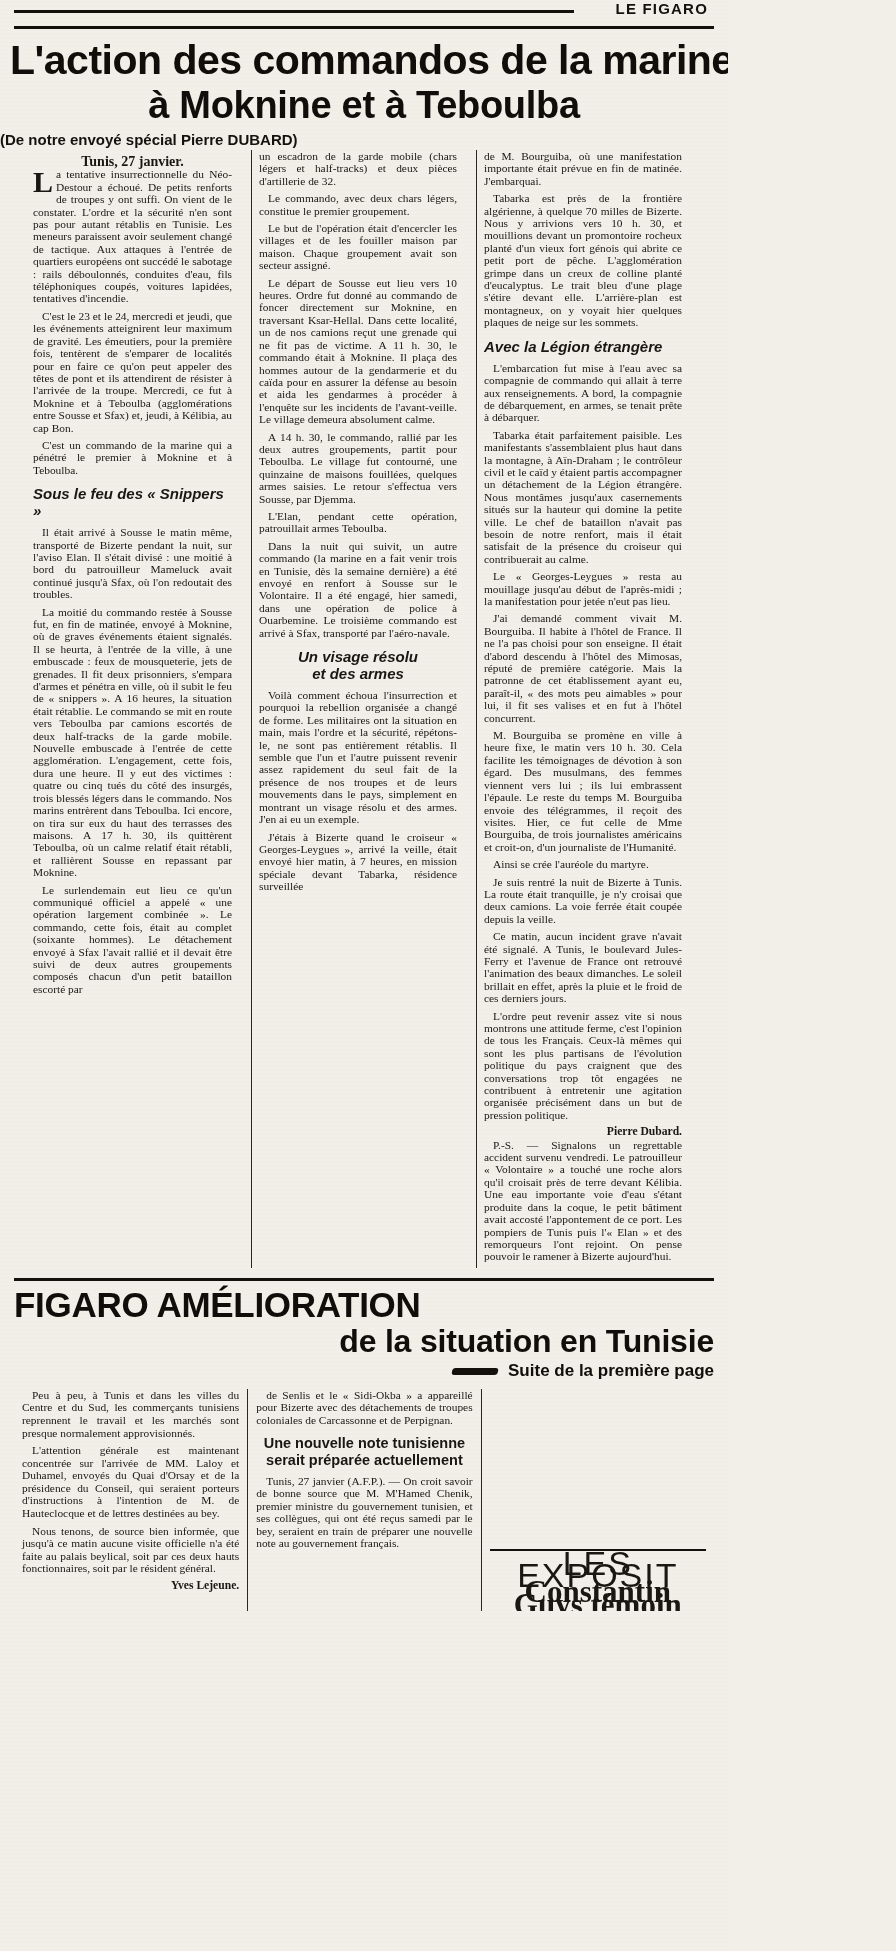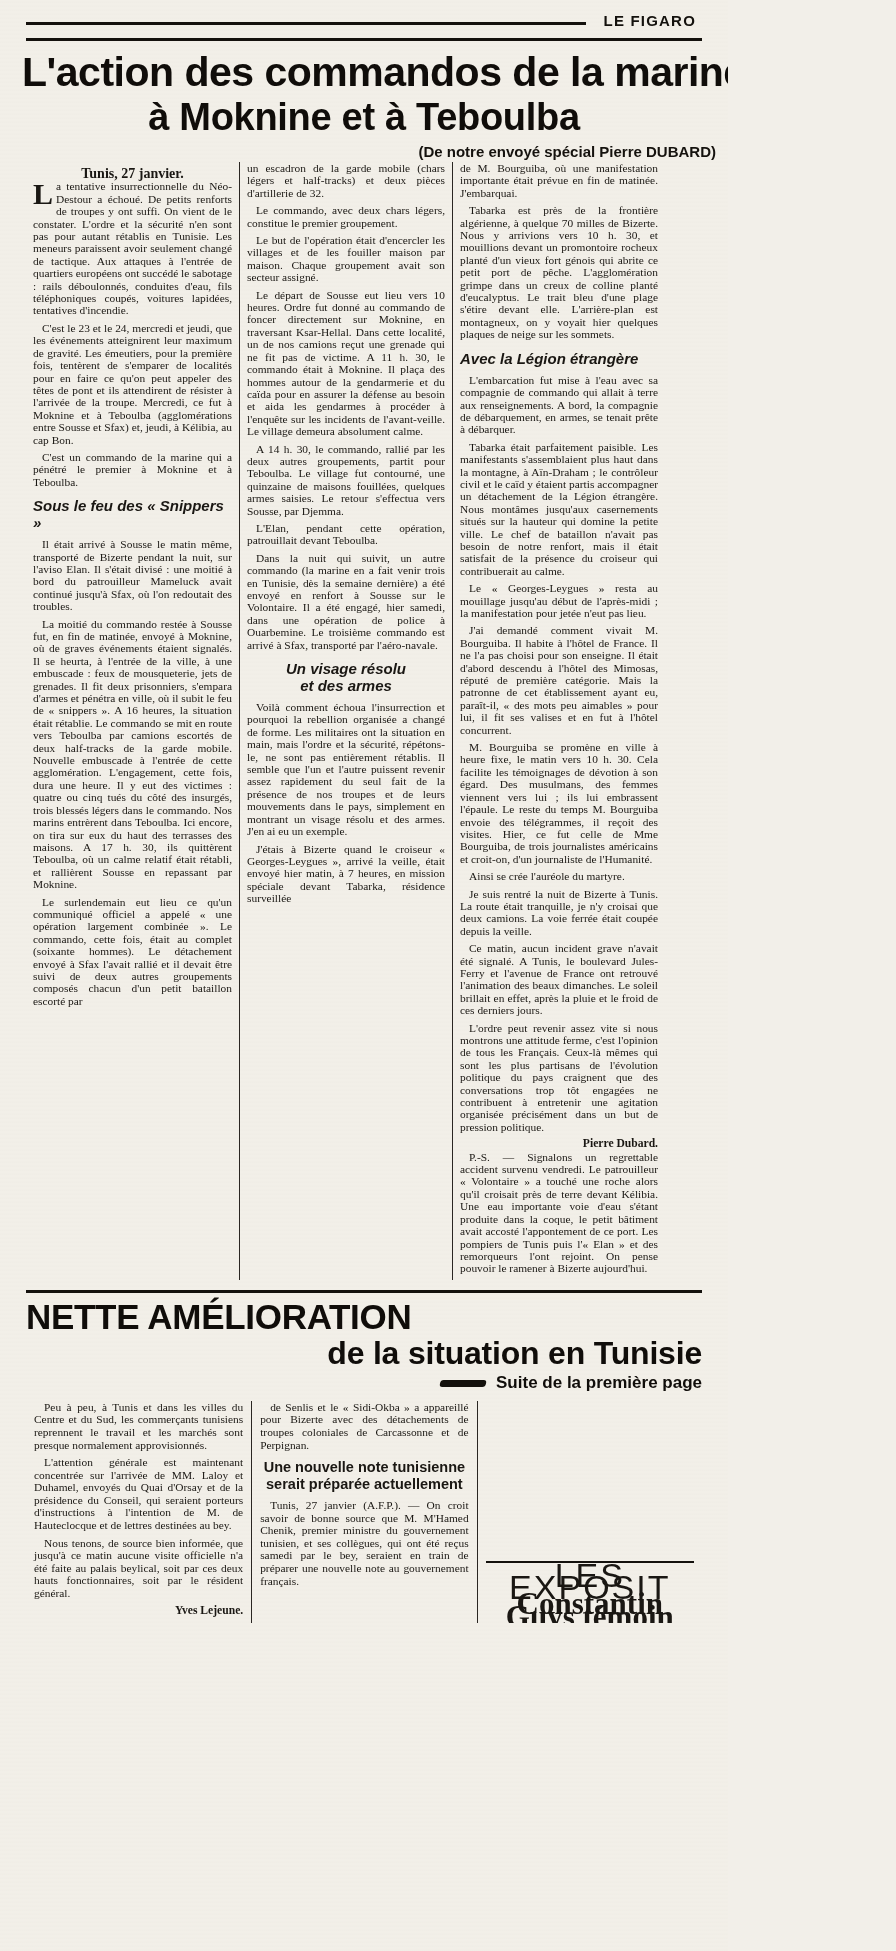--- a/index.html
+++ b/index.html
@@ -11,21 +11,21 @@
   }
   .page{
     position:relative;
     width:728px;
     height:1951px;
     background:
       linear-gradient(rgba(244,241,234,0.6),rgba(244,241,234,0.6)),
       repeating-linear-gradient(0deg, rgba(0,0,0,0.018) 0px, rgba(0,0,0,0.018) 1px, rgba(0,0,0,0) 2px, rgba(0,0,0,0) 4px);
     background-color:#efece5;
     overflow:hidden;
-    padding:12px;
+    padding:0;
     box-sizing:border-box;
   }
   
   .masthead{
     position:relative;
     height:26px;
     border-bottom:3px solid #14110d;
     margin:0 14px 0 14px;
   }
   .masthead .figaro{
@@ -57,38 +57,38 @@
     line-height:46px;
     letter-spacing:-0.5px;
     white-space:nowrap;
   }
   .headline .l2{
     font-size:38px;
     line-height:44px;
     letter-spacing:-0.3px;
   }
   .byline{
-    text-align:right;
+    text-align:left;
     font-family:"Liberation Sans", sans-serif;
     font-weight:bold;
     font-size:15px;
     margin-top:4px;
     color:#15120e;
   }
   .dateline{
     text-align:center;
     font-size:14px;
     font-weight:bold;
     margin-top:6px;
   }
   
   .cols{
     display:flex;
-    margin:2px 14px 0 14px;
-    gap:0;
+    margin:2px 14px 0 26px;
+    gap:12px;
   }
   .col{
     width:213px;
     padding:0 7px;
     box-sizing:border-box;
     font-size:11.4px;
     line-height:12.4px;
     text-align:justify;
     hyphens:auto;
   }
@@ -227,21 +227,21 @@
       <p>La moitié du commando restée à Sousse fut, en fin de matinée, envoyé à Moknine, où de graves événements étaient signalés. Il se heurta, à l'entrée de la ville, à une embuscade : feux de mousqueterie, jets de grenades. Il fit deux prisonniers, s'empara d'armes et pénétra en ville, où il subit le feu de « snippers ». A 16 heures, la situation était rétablie. Le commando se mit en route vers Teboulba par camions escortés de deux half-tracks de la garde mobile. Nouvelle embuscade à l'entrée de cette agglomération. L'engagement, cette fois, dura une heure. Il y eut des victimes : quatre ou cinq tués du côté des insurgés, trois blessés légers dans le commando. Nos marins entrèrent dans Teboulba. Ici encore, on tira sur eux du haut des terrasses des maisons. A 17 h. 30, ils quittèrent Teboulba, où un calme relatif était rétabli, et rallièrent Sousse en repassant par Moknine.</p>
       <p>Le surlendemain eut lieu ce qu'un communiqué officiel a appelé « une opération largement combinée ». Le commando, cette fois, était au complet (soixante hommes). Le détachement envoyé à Sfax l'avait rallié et il devait être suivi de deux autres groupements composés chacun d'un petit bataillon escorté par</p>
     </div>
 
     <div class="col">
       <p class="noind">un escadron de la garde mobile (chars légers et half-tracks) et deux pièces d'artillerie de 32.</p>
       <p>Le commando, avec deux chars légers, constitue le premier groupement.</p>
       <p>Le but de l'opération était d'encercler les villages et de les fouiller maison par maison. Chaque groupement avait son secteur assigné.</p>
       <p>Le départ de Sousse eut lieu vers 10 heures. Ordre fut donné au commando de foncer directement sur Moknine, en traversant Ksar-Hellal. Dans cette localité, un de nos camions reçut une grenade qui ne fit pas de victime. A 11 h. 30, le commando était à Moknine. Il plaça des hommes autour de la gendarmerie et du caïda pour en assurer la défense au besoin et aida les gendarmes à procéder à l'enquête sur les incidents de l'avant-veille. Le village demeura absolument calme.</p>
       <p>A 14 h. 30, le commando, rallié par les deux autres groupements, partit pour Teboulba. Le village fut contourné, une quinzaine de maisons fouillées, quelques armes saisies. Le retour s'effectua vers Sousse, par Djemma.</p>
-      <p>L'Elan, pendant cette opération, patrouillait devant Teboulba.</p>
+      <p>L'Elan, pendant cette opération, patrouillait armes Teboulba.</p>
       <p>Dans la nuit qui suivit, un autre commando (la marine en a fait venir trois en Tunisie, dès la semaine dernière) a été envoyé en renfort à Sousse sur le Volontaire. Il a été engagé, hier samedi, dans une opération de police à Ouarbemine. Le troisième commando est arrivé à Sfax, transporté par l'aéro-navale.</p>
       <div class="sub">Un visage résolu<br>et des armes</div>
       <p>Voilà comment échoua l'insurrection et pourquoi la rebellion organisée a changé de forme. Les militaires ont la situation en main, mais l'ordre et la sécurité, répétons-le, ne sont pas entièrement rétablis. Il semble que l'un et l'autre puissent revenir assez rapidement du seul fait de la présence de nos troupes et de leurs mouvements dans le pays, simplement en montrant un visage résolu et des armes. J'en ai eu un exemple.</p>
       <p>J'étais à Bizerte quand le croiseur « Georges-Leygues », arrivé la veille, était envoyé hier matin, à 7 heures, en mission spéciale devant Tabarka, résidence surveillée</p>
     </div>
 
     <div class="col clip">
       <p class="noind">de M. Bourguiba, où une manifestation importante était prévue en fin de matinée. J'embarquai.</p>
       <p>Tabarka est près de la frontière algérienne, à quelque 70 milles de Bizerte. Nous y arrivions vers 10 h. 30, et mouillions devant un promontoire rocheux planté d'un vieux fort génois qui abrite ce petit port de pêche. L'agglomération grimpe dans un creux de colline planté d'eucalyptus. Le trait bleu d'une plage s'étire devant elle. L'arrière-plan est montagneux, on y voyait hier quelques plaques de neige sur les sommets.</p>
       <div class="sub left">Avec la Légion étrangère</div>
@@ -254,21 +254,21 @@
       <p>Je suis rentré la nuit de Bizerte à Tunis. La route était tranquille, je n'y croisai que deux camions. La voie ferrée était coupée depuis la veille.</p>
       <p>Ce matin, aucun incident grave n'avait été signalé. A Tunis, le boulevard Jules-Ferry et l'avenue de France ont retrouvé l'animation des beaux dimanches. Le soleil brillait en effet, après la pluie et le froid de ces derniers jours.</p>
       <p>L'ordre peut revenir assez vite si nous montrons une attitude ferme, c'est l'opinion de tous les Français. Ceux-là mêmes qui sont les plus partisans de l'évolution politique du pays craignent que des conversations trop tôt engagées ne contribuent à entretenir une agitation organisée précisément dans un but de pression politique.</p>
       <div class="signature">Pierre Dubard.</div>
       <p>P.-S. — Signalons un regrettable accident survenu vendredi. Le patrouilleur « Volontaire » a touché une roche alors qu'il croisait près de terre devant Kélibia. Une eau importante voie d'eau s'étant produite dans la coque, le petit bâtiment avait accosté l'appontement de ce port. Les pompiers de Tunis puis l'« Elan » et des remorqueurs l'ont rejoint. On pense pouvoir le ramener à Bizerte aujourd'hui.</p>
     </div>
   </div>
 
   <div class="lower">
     <div class="bighead">
-      <div class="a">NETTE AMÉLIORATION</div>
+      <div class="a">FIGARO AMÉLIORATION</div>
       <div class="b">de la situation en Tunisie</div>
       <div class="c">
         <span class="dash"></span><span>Suite de la première page</span>
       </div>
     </div>
 
     <div class="lowcols">
       <div class="lcol">
         <p>Peu à peu, à Tunis et dans les villes du Centre et du Sud, les commerçants tunisiens reprennent le travail et les marchés sont presque normalement approvisionnés.</p>
         <p>L'attention générale est maintenant concentrée sur l'arrivée de MM. Laloy et Duhamel, envoyés du Quai d'Orsay et de la présidence du Conseil, qui seraient porteurs d'instructions à l'intention de M. de Hauteclocque et de lettres destinées au bey.</p>

